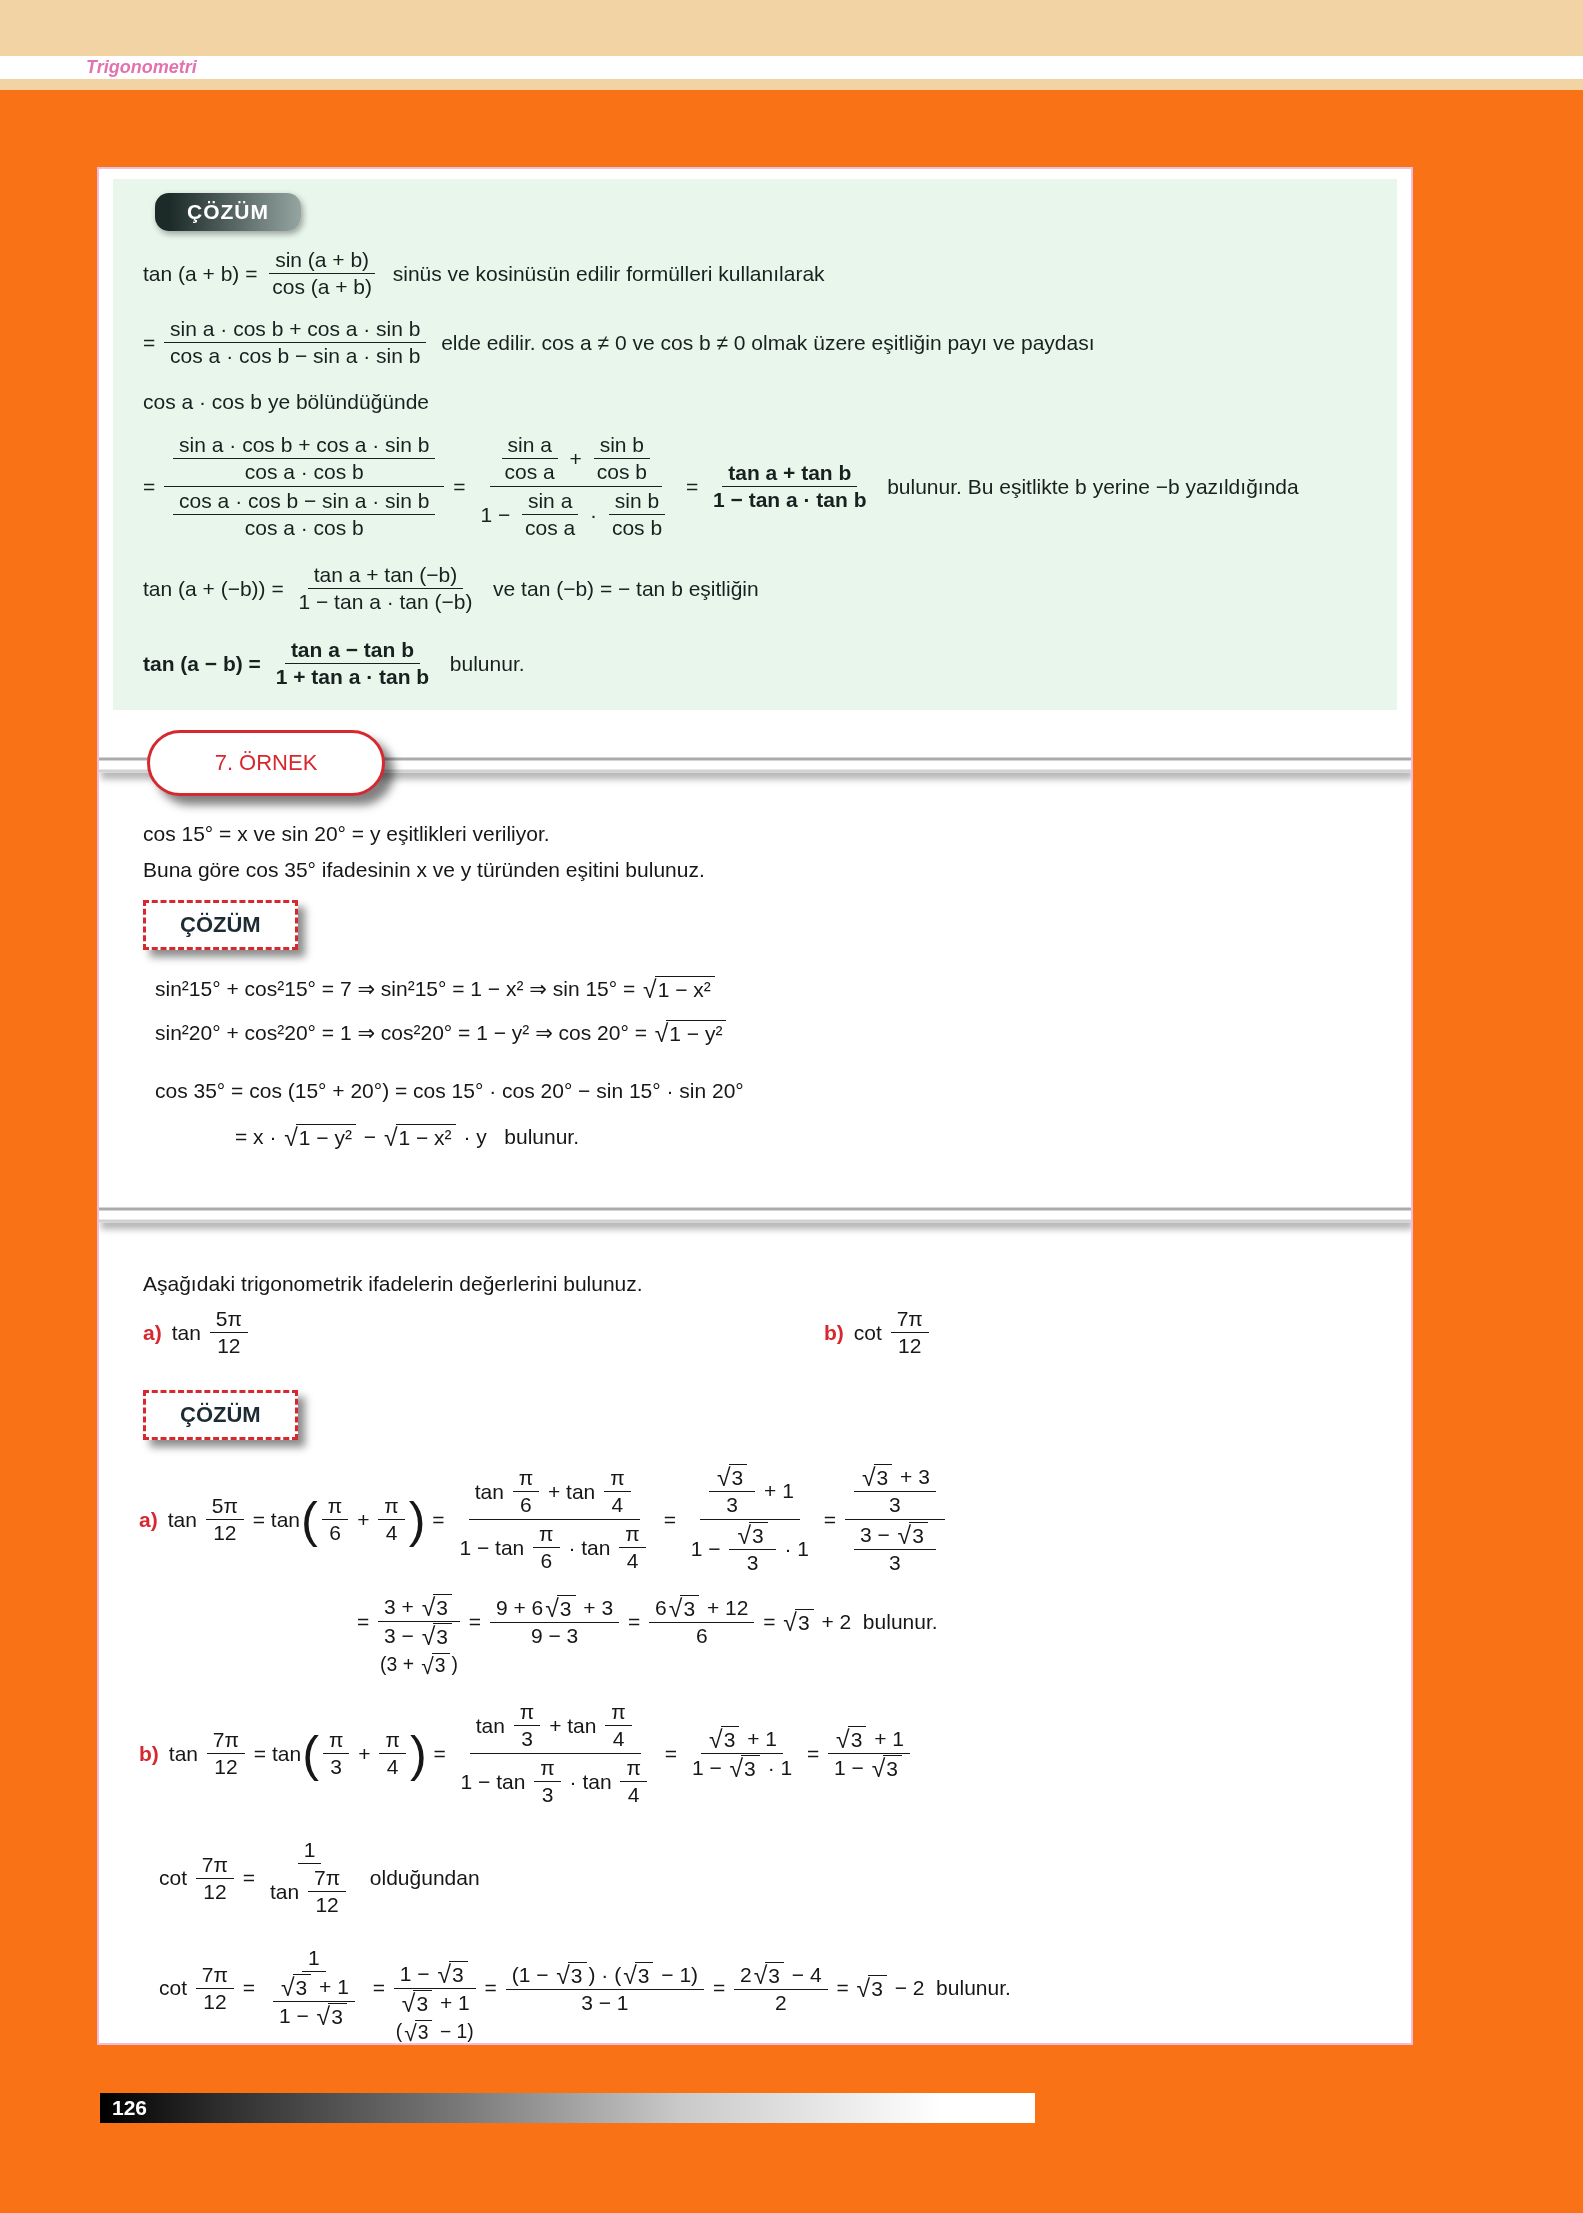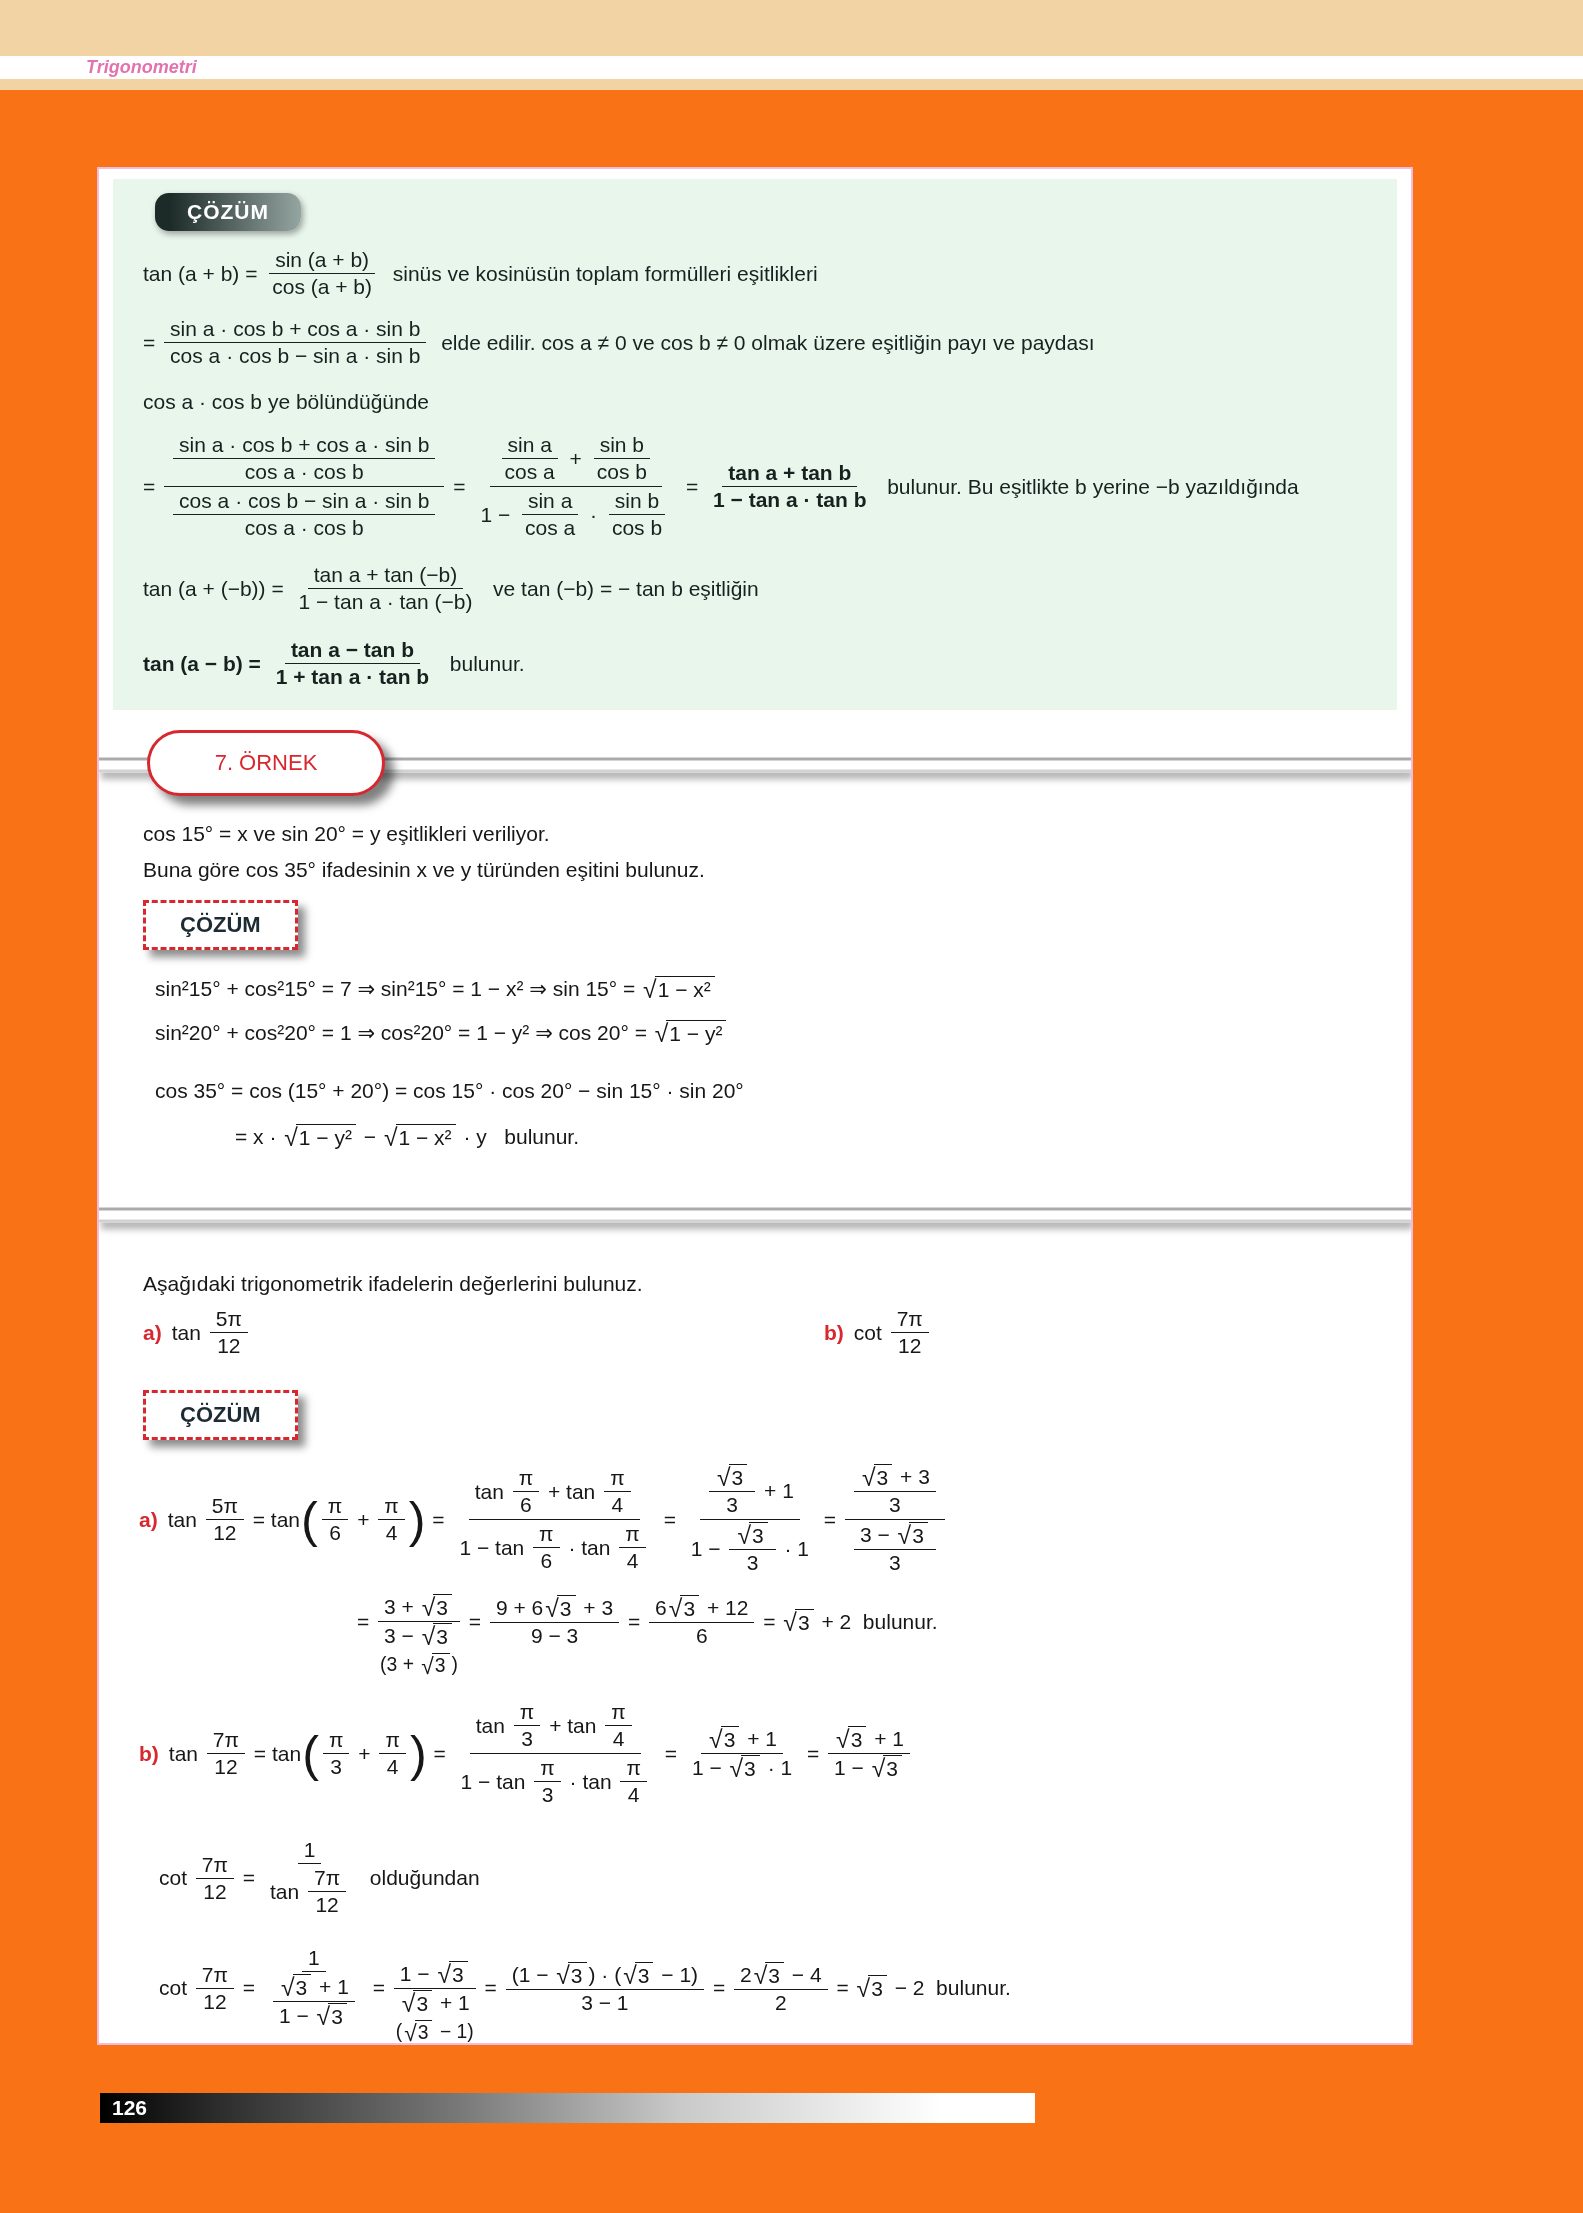--- a/index.html
+++ b/index.html
@@ -99,21 +99,21 @@
   <div class="hdr-white">
     <span class="hdr-title">Trigonometri</span>
   </div>
   <div class="hdr-bar-thin"></div>
 
   <div class="content">
 
     <div class="proof">
       <span class="ispat-badge">ÇÖZÜM</span>
       <div>
-          <div class="math-line p1"><span class="mt">tan (a + b) = </span><span class="frac"><span class="fn"><span class="mt">sin (a + b)</span></span><span class="fd"><span class="mt">cos (a + b)</span></span></span><span class="mt">  sinüs ve kosinüsün toplam formülleri eşitlikleri</span></div>
+          <div class="math-line p1"><span class="mt">tan (a + b) = </span><span class="frac"><span class="fn"><span class="mt">sin (a + b)</span></span><span class="fd"><span class="mt">cos (a + b)</span></span></span><span class="mt">  sinüs ve kosinüsün edilir formülleri kullanılarak</span></div>
           <div class="math-line p2"><span class="mt">= </span><span class="frac"><span class="fn"><span class="mt">sin a · cos b + cos a · sin b</span></span><span class="fd"><span class="mt">cos a · cos b − sin a · sin b</span></span></span><span class="mt">  elde edilir. cos a ≠ 0 ve cos b ≠ 0 olmak üzere eşitliğin payı ve paydası</span></div>
           <div class="math-line p3"><span class="mt">cos a · cos b ye bölündüğünde</span></div>
           <div class="math-line p4"><span class="mt">= </span><span class="frac"><span class="fn"><span class="frac"><span class="fn"><span class="mt">sin a · cos b + cos a · sin b</span></span><span class="fd"><span class="mt">cos a · cos b</span></span></span></span><span class="fd"><span class="frac"><span class="fn"><span class="mt">cos a · cos b − sin a · sin b</span></span><span class="fd"><span class="mt">cos a · cos b</span></span></span></span></span><span class="mt"> = </span><span class="frac"><span class="fn"><span class="frac"><span class="fn"><span class="mt">sin a</span></span><span class="fd"><span class="mt">cos a</span></span></span><span class="mt"> + </span><span class="frac"><span class="fn"><span class="mt">sin b</span></span><span class="fd"><span class="mt">cos b</span></span></span></span><span class="fd"><span class="mt">1 − </span><span class="frac"><span class="fn"><span class="mt">sin a</span></span><span class="fd"><span class="mt">cos a</span></span></span><span class="mt"> · </span><span class="frac"><span class="fn"><span class="mt">sin b</span></span><span class="fd"><span class="mt">cos b</span></span></span></span></span><span class="mt"> = </span><span class="bold"><span class="frac"><span class="fn"><span class="mt">tan a + tan b</span></span><span class="fd"><span class="mt">1 − tan a · tan b</span></span></span></span><span class="mt">  bulunur. Bu eşitlikte b yerine −b yazıldığında</span></div>
           <div class="math-line p5"><span class="mt">tan (a + (−b)) = </span><span class="frac"><span class="fn"><span class="mt">tan a + tan (−b)</span></span><span class="fd"><span class="mt">1 − tan a · tan (−b)</span></span></span><span class="mt">  ve tan (−b) = − tan b eşitliğin</span></div>
           <div class="math-line p6"><span class="bold"><span class="mt">tan (a − b) = </span><span class="frac"><span class="fn"><span class="mt">tan a − tan b</span></span><span class="fd"><span class="mt">1 + tan a · tan b</span></span></span></span><span class="mt">  bulunur.</span></div>
         </div>
     </div>
 
     <div class="ornek-row">
       <div class="rule"></div>

